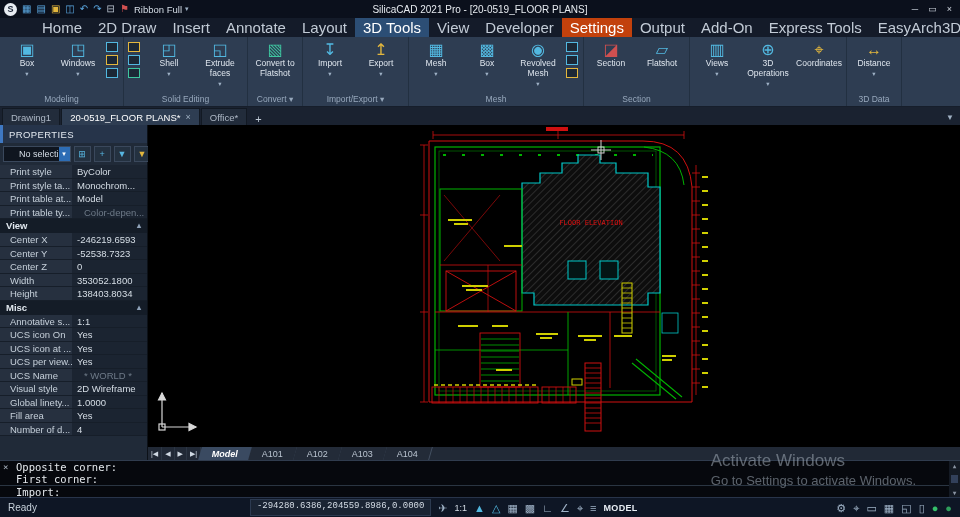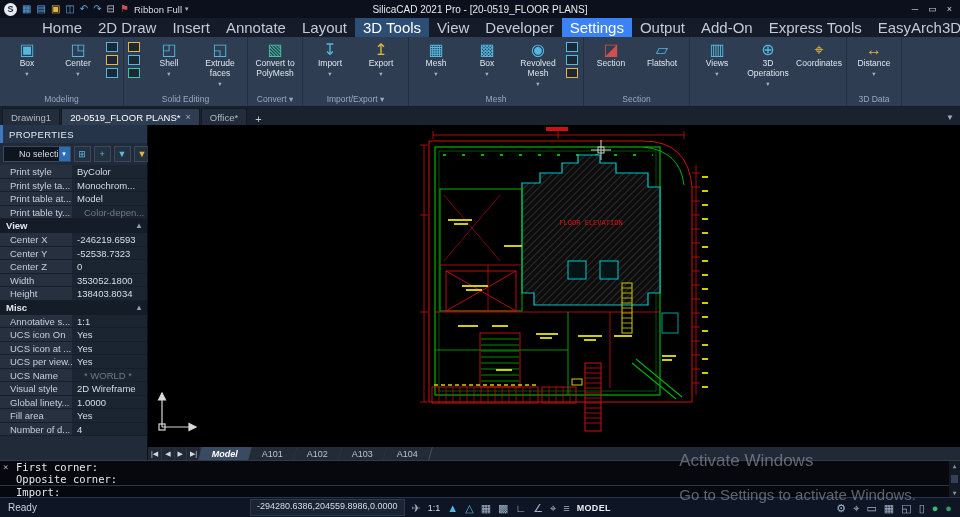--- a/index.html
+++ b/index.html
@@ -13,21 +13,21 @@
   .ribbon-mode{font-size:9.5px;color:#d5dde6;display:flex;align-items:center;gap:3px;}
   .ribbon-mode .dd{font-size:7px;color:#9fb2c6;}
   .tb-title{position:absolute;left:0;right:0;text-align:center;font-size:10px;color:#e6eaef;pointer-events:none;}
   .win-btns{margin-left:auto;display:flex;gap:10px;z-index:2;padding-right:4px;}
   .win-btn{font-size:9px;color:#cfd6df;}
 
   
   .menubar{height:19px;background:#141b29;display:flex;align-items:stretch;padding-left:34px;}
   .mtab{padding:0 8px;display:flex;align-items:center;color:#c2cbd6;font-size:15px;white-space:nowrap;}
   .mtab.active{background:#2c4e75;color:#fff;}
-  .mtab.highlight{background:#3b82f6;color:#fff;}
+  .mtab.highlight{background:#c2410c;color:#fff;}
 
   
   .ribbon{height:70px;background:#2e3d52;display:flex;border-bottom:1px solid #161e2b;}
   .rgroup{display:flex;flex-direction:column;border-right:1px solid #223041;padding:1px 2px 0;}
   .rbtns{flex:1;display:flex;align-items:flex-start;gap:1px;}
   .rbtn{width:50px;min-height:54px;display:flex;flex-direction:column;align-items:center;color:#dfe6ee;font-size:8.5px;text-align:center;line-height:1.15;padding-top:2px;}
   .rbtn .ic{font-size:16px;line-height:19px;height:19px;}
   .rbtn .dd{font-size:6.5px;color:#9fb2c6;margin-top:1px;}
   .rlabel{height:13px;line-height:13px;text-align:center;font-size:8.5px;color:#97a8bc;white-space:nowrap;}
   .rstack{display:flex;flex-direction:column;gap:3px;padding:4px 2px;width:17px;}
@@ -71,25 +71,25 @@
   
   .cmd{height:37px;background:#06080d;border-top:1px solid #303c4e;position:relative;font-family:"DejaVu Sans Mono",monospace;font-size:10.5px;color:#e4e8ec;}
   .cmd-close{position:absolute;left:3px;top:1px;color:#aab4c0;font-size:9px;}
   .cmd-line{padding-left:16px;height:12px;line-height:12px;white-space:nowrap;}
   .cmd-line.input{border-top:1px solid #2a3542;height:12px;}
   .cmd-scroll{position:absolute;right:0;top:0;bottom:0;width:11px;background:#141a24;display:flex;flex-direction:column;justify-content:space-between;align-items:center;font-size:6px;color:#8a94a2;padding:1px 0;}
   .cmd-thumb{width:7px;height:8px;background:#32405a;}
 
   .watermark{position:absolute;right:44px;top:451px;color:rgba(150,160,172,.6);z-index:5;pointer-events:none;}
   .wm1{font-size:17px;}
-  .wm2{font-size:15px;margin-top:15px;}
+  .wm2{font-size:13px;margin-top:2px;}
 
   
   .statusbar{height:20px;background:#0e1625;display:flex;align-items:center;gap:7px;padding:0 8px;font-size:10px;color:#b6c0cc;border-top:1px solid #28344a;}
-  .coords{font-family:Liberation Sans, sans-serif;font-size:9px;background:#1a2433;border:1px solid #2c3a50;padding:0 6px;height:17px;line-height:13px;margin-left:206px;white-space:nowrap;color:#d5dde6;}
+  .coords{font-family:Liberation Mono, monospace;font-size:9px;background:#1a2433;border:1px solid #2c3a50;padding:0 6px;height:17px;line-height:13px;margin-left:206px;white-space:nowrap;color:#d5dde6;}
   .sicon{font-size:11px;color:#9fb2c6;line-height:18px;}
   .sicon.stext{font-size:9px;color:#d5dde6;}
   .model-label{color:#e8eef4;font-weight:bold;font-size:9px;letter-spacing:.3px;}
   .status-right{margin-left:auto;display:flex;gap:7px;align-items:center;}
   .ready-label{color:#c6d0da;}
 </style>
 </head>
 <body>
 
 <div class="titlebar">
@@ -137,21 +137,21 @@
 <div class="ribbon" id="ribbon-groups">
     <div class="rgroup">
       <div class="rbtns">
         <div class="rbtn">
           <span class="ic" style="color: rgb(82, 184, 224);">▣</span>
           <span class="lb">Box</span>
           <span class="dd">▾</span>
         </div>
         <div class="rbtn">
           <span class="ic" style="color: rgb(82, 184, 224);">◳</span>
-          <span class="lb">Center</span>
+          <span class="lb">Windows</span>
           <span class="dd">▾</span>
         </div>
         <div class="rstack">
           <span class="si" style="border-color: rgb(82, 184, 224);"></span>
           <span class="si" style="border-color: rgb(227, 183, 61);"></span>
           <span class="si" style="border-color: rgb(82, 184, 224);"></span>
         </div>
       </div>
       <div class="rlabel">Modeling</div>
     </div>
@@ -172,21 +172,21 @@
           <span class="lb">Extrude faces</span>
           <span class="dd">▾</span>
         </div>
       </div>
       <div class="rlabel">Solid Editing</div>
     </div>
     <div class="rgroup">
       <div class="rbtns">
         <div class="rbtn">
           <span class="ic" style="color: rgb(62, 198, 160);">▧</span>
-          <span class="lb">Convert to PolyMesh</span>
+          <span class="lb">Convert to Flatshot</span>
         </div>
       </div>
       <div class="rlabel">Convert ▾</div>
     </div>
     <div class="rgroup">
       <div class="rbtns">
         <div class="rbtn">
           <span class="ic" style="color: rgb(82, 184, 224);">↧</span>
           <span class="lb">Import</span>
           <span class="dd">▾</span>
@@ -502,22 +502,22 @@
         <span>A103</span>
       </span>
       <span class="mtab2">
         <span>A104</span>
       </span>
     </div>
 </div>
 
 <div class="cmd">
   <span class="cmd-close">×</span>
+  <div class="cmd-line">Opposite corner:</div>
   <div class="cmd-line">First corner:</div>
-  <div class="cmd-line">Opposite corner:</div>
   <div class="cmd-line input">Import:</div>
   <div class="cmd-scroll">
     <span>▲</span>
     <span class="cmd-thumb"></span>
     <span>▼</span>
   </div>
 </div>
 
 <div class="watermark">
   <div class="wm1">Activate Windows</div>

